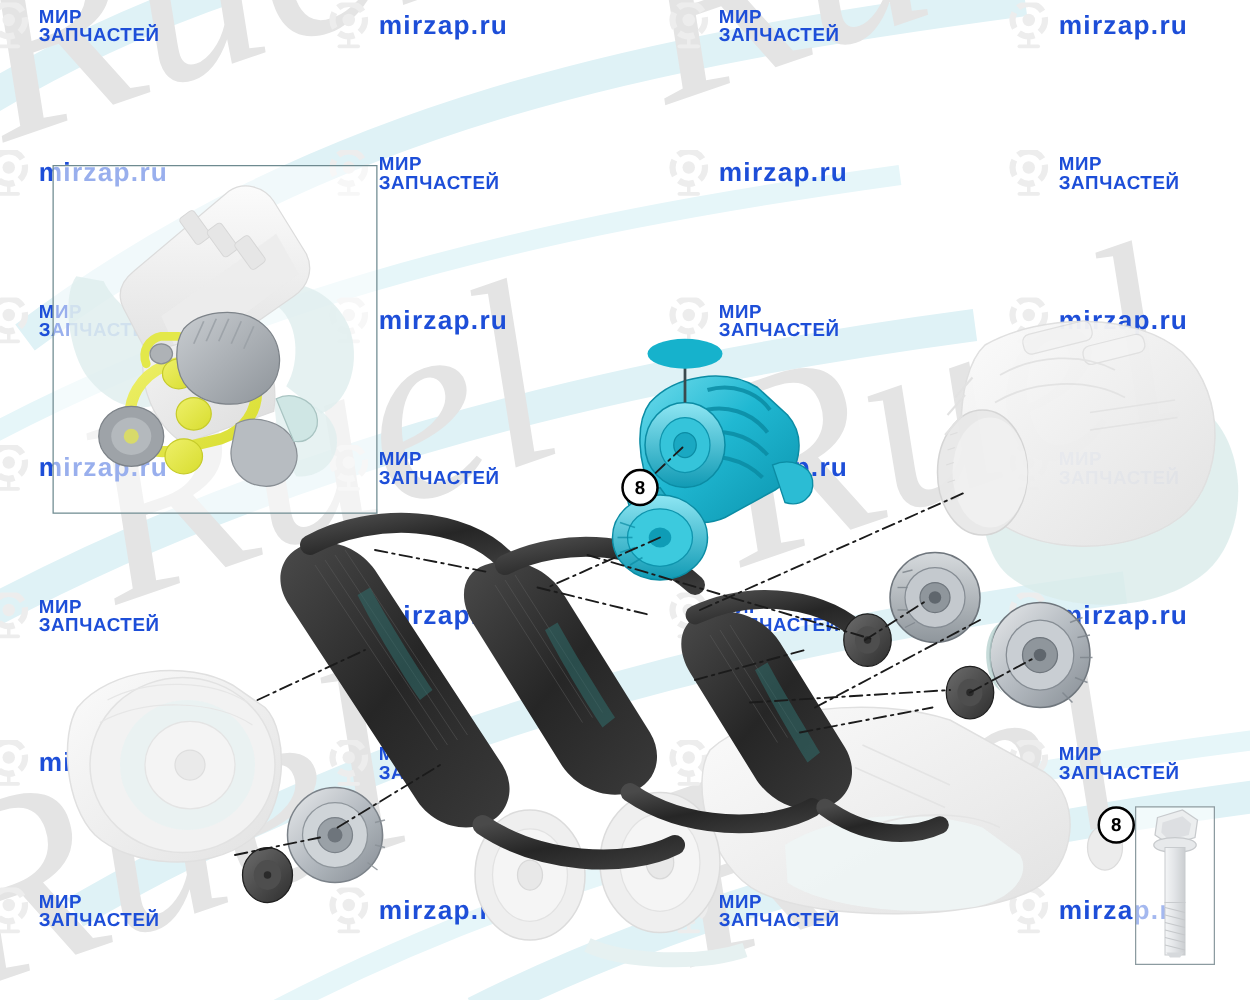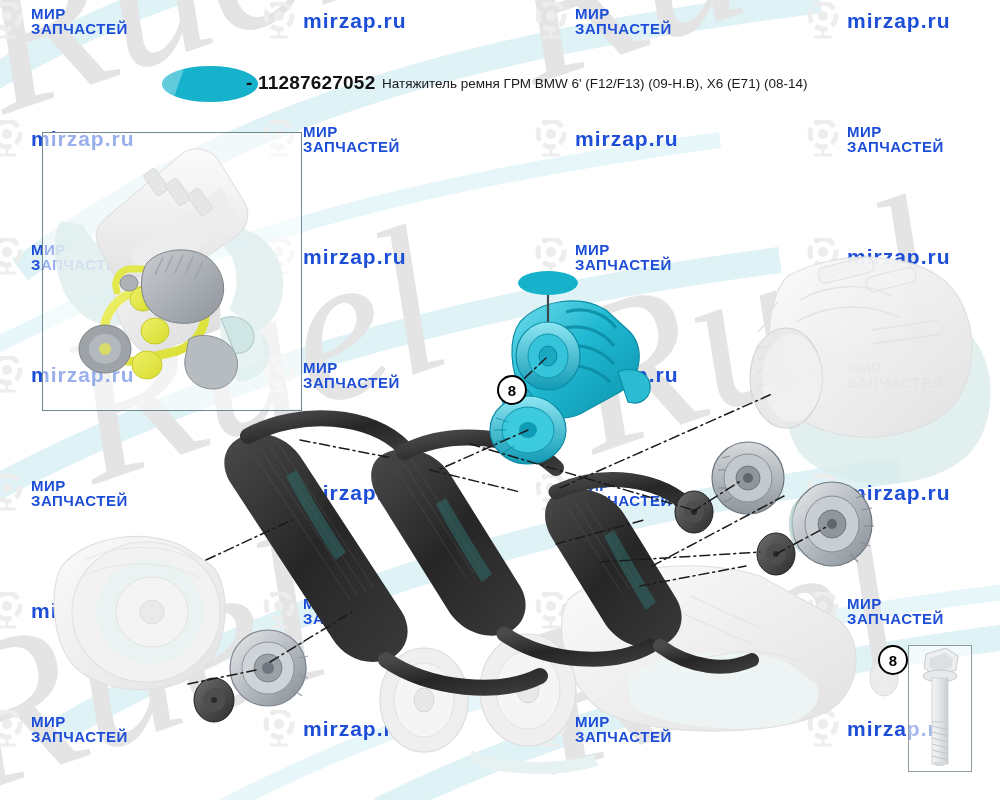--- a/index.html
+++ b/index.html
@@ -331,27 +331,20 @@
       <path d="M17 1 A13 13 0 0 1 17 27 A13 13 0 0 1 17 1 Z" fill="none" stroke="#ededed" stroke-width="5" stroke-dasharray="13 5"></path>
       <circle cx="17" cy="14" r="5" fill="#ededed"></circle>
       <rect x="15.6" y="26" width="2.8" height="8" fill="#ededed"></rect>
       <rect x="8" y="33.5" width="18" height="3" rx="1.5" fill="#ededed"></rect>
     </svg>
           <div class="wm-text one">mirzap.ru</div>
         </div>
       </div>
   </div>
 
-  <div class="header">
-    <div class="hdr-ellipse">
-      <div class="gl"></div>
-    </div>
-    <div class="hdr-partno">- 11287627052</div>
-    <div class="hdr-desc">Натяжитель ремня ГРМ BMW 6' (F12/F13) (09-Н.В), X6 (E71) (08-14)</div>
-  </div>
 
   <div class="inset">
     <svg width="256" height="275" viewBox="0 0 256 275">
       <defs>
         <linearGradient id="blockG" x1="0" y1="0" x2="1" y2="1">
           <stop offset="0" stop-color="#f4f4f4"></stop>
             <stop offset="1" stop-color="#dcdcdc"></stop>
         </linearGradient>
         <linearGradient id="headG" x1="0" y1="0" x2="0" y2="1">
           <stop offset="0" stop-color="#fbfbfb"></stop>

